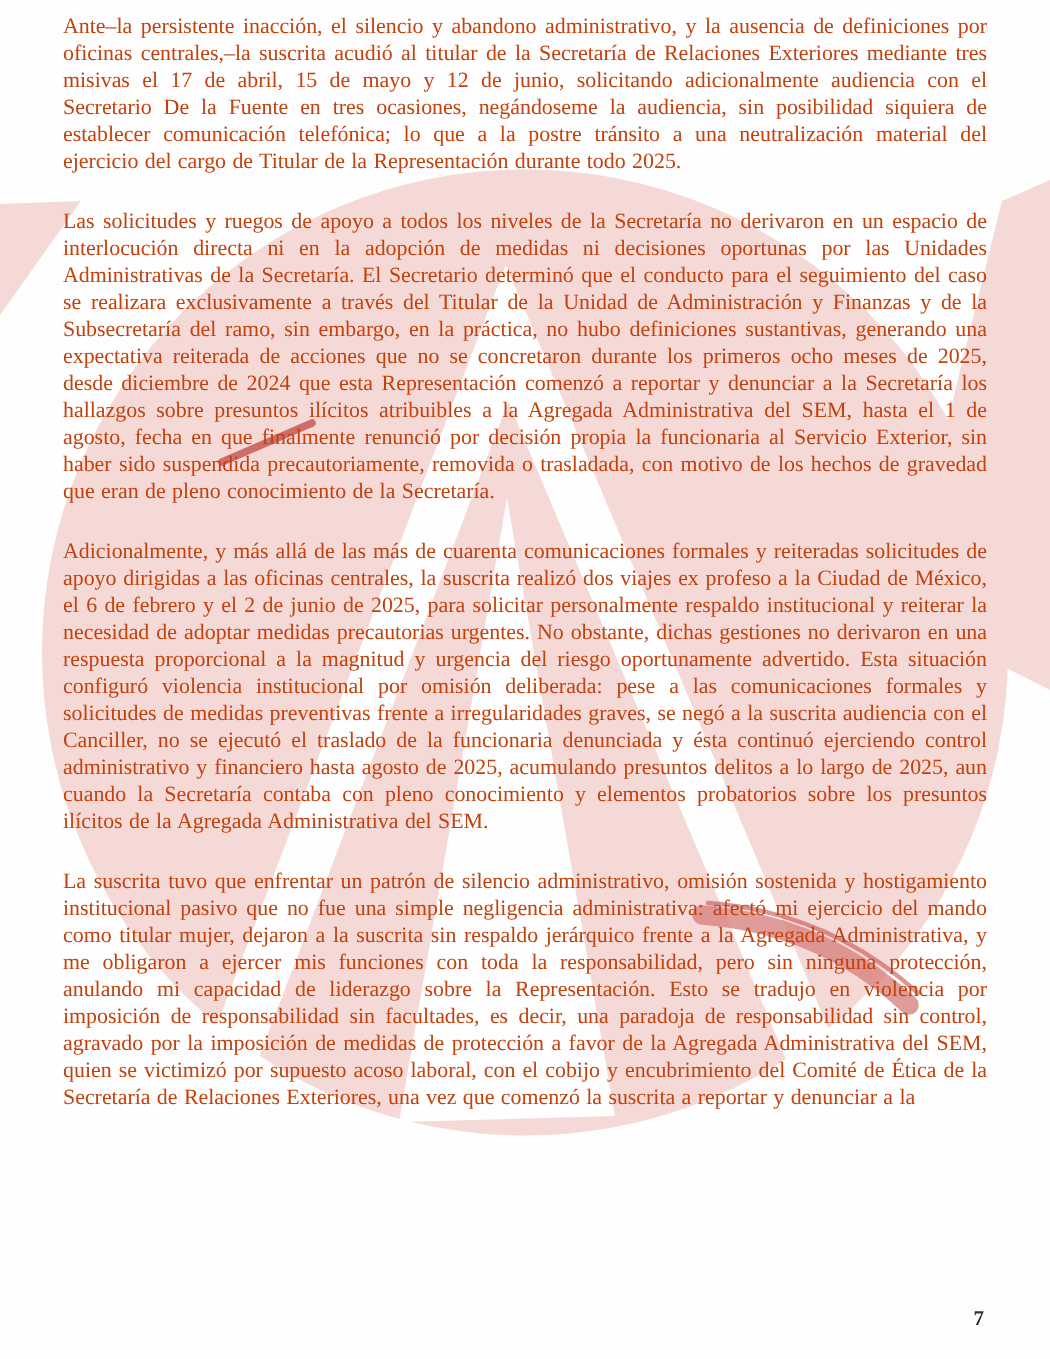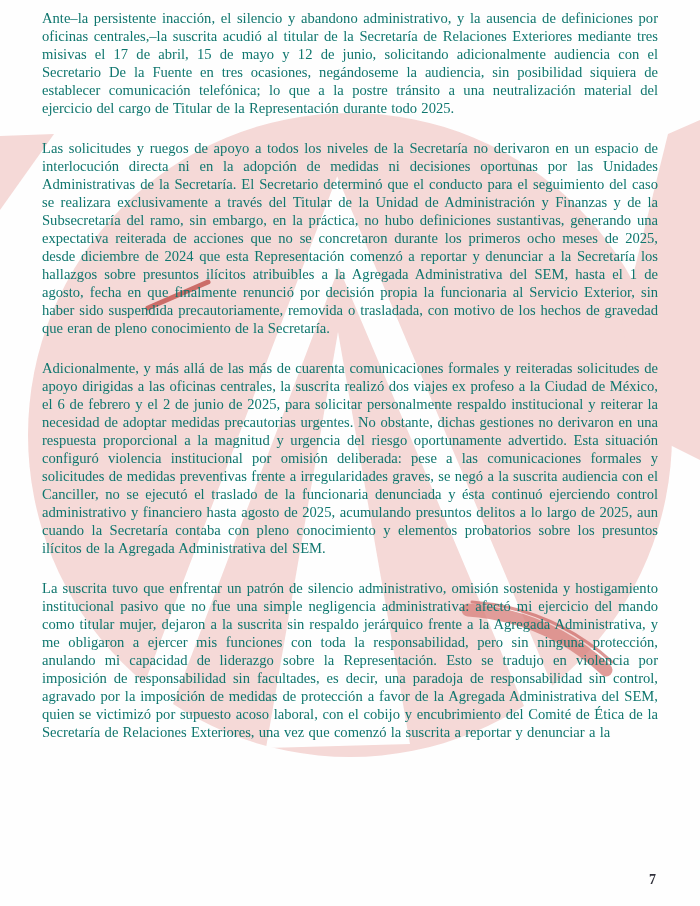--- a/index.html
+++ b/index.html
@@ -20,21 +20,21 @@
     top: 0;
     left: 0;
     width: 700px;
     height: 906px;
     pointer-events: none;
   }
   .content {
     position: relative;
     z-index: 2;
     padding: 9px 42px 0 42px;
-    color: #0f766e;
+    color: #c2410c;
     font-size: 14.6px;
     line-height: 18px;
     text-align: justify;
   }
   .content p {
     margin: 0 0 22px 0;
     word-spacing: 0.6px;
   }
   .page-number {
     position: absolute;

